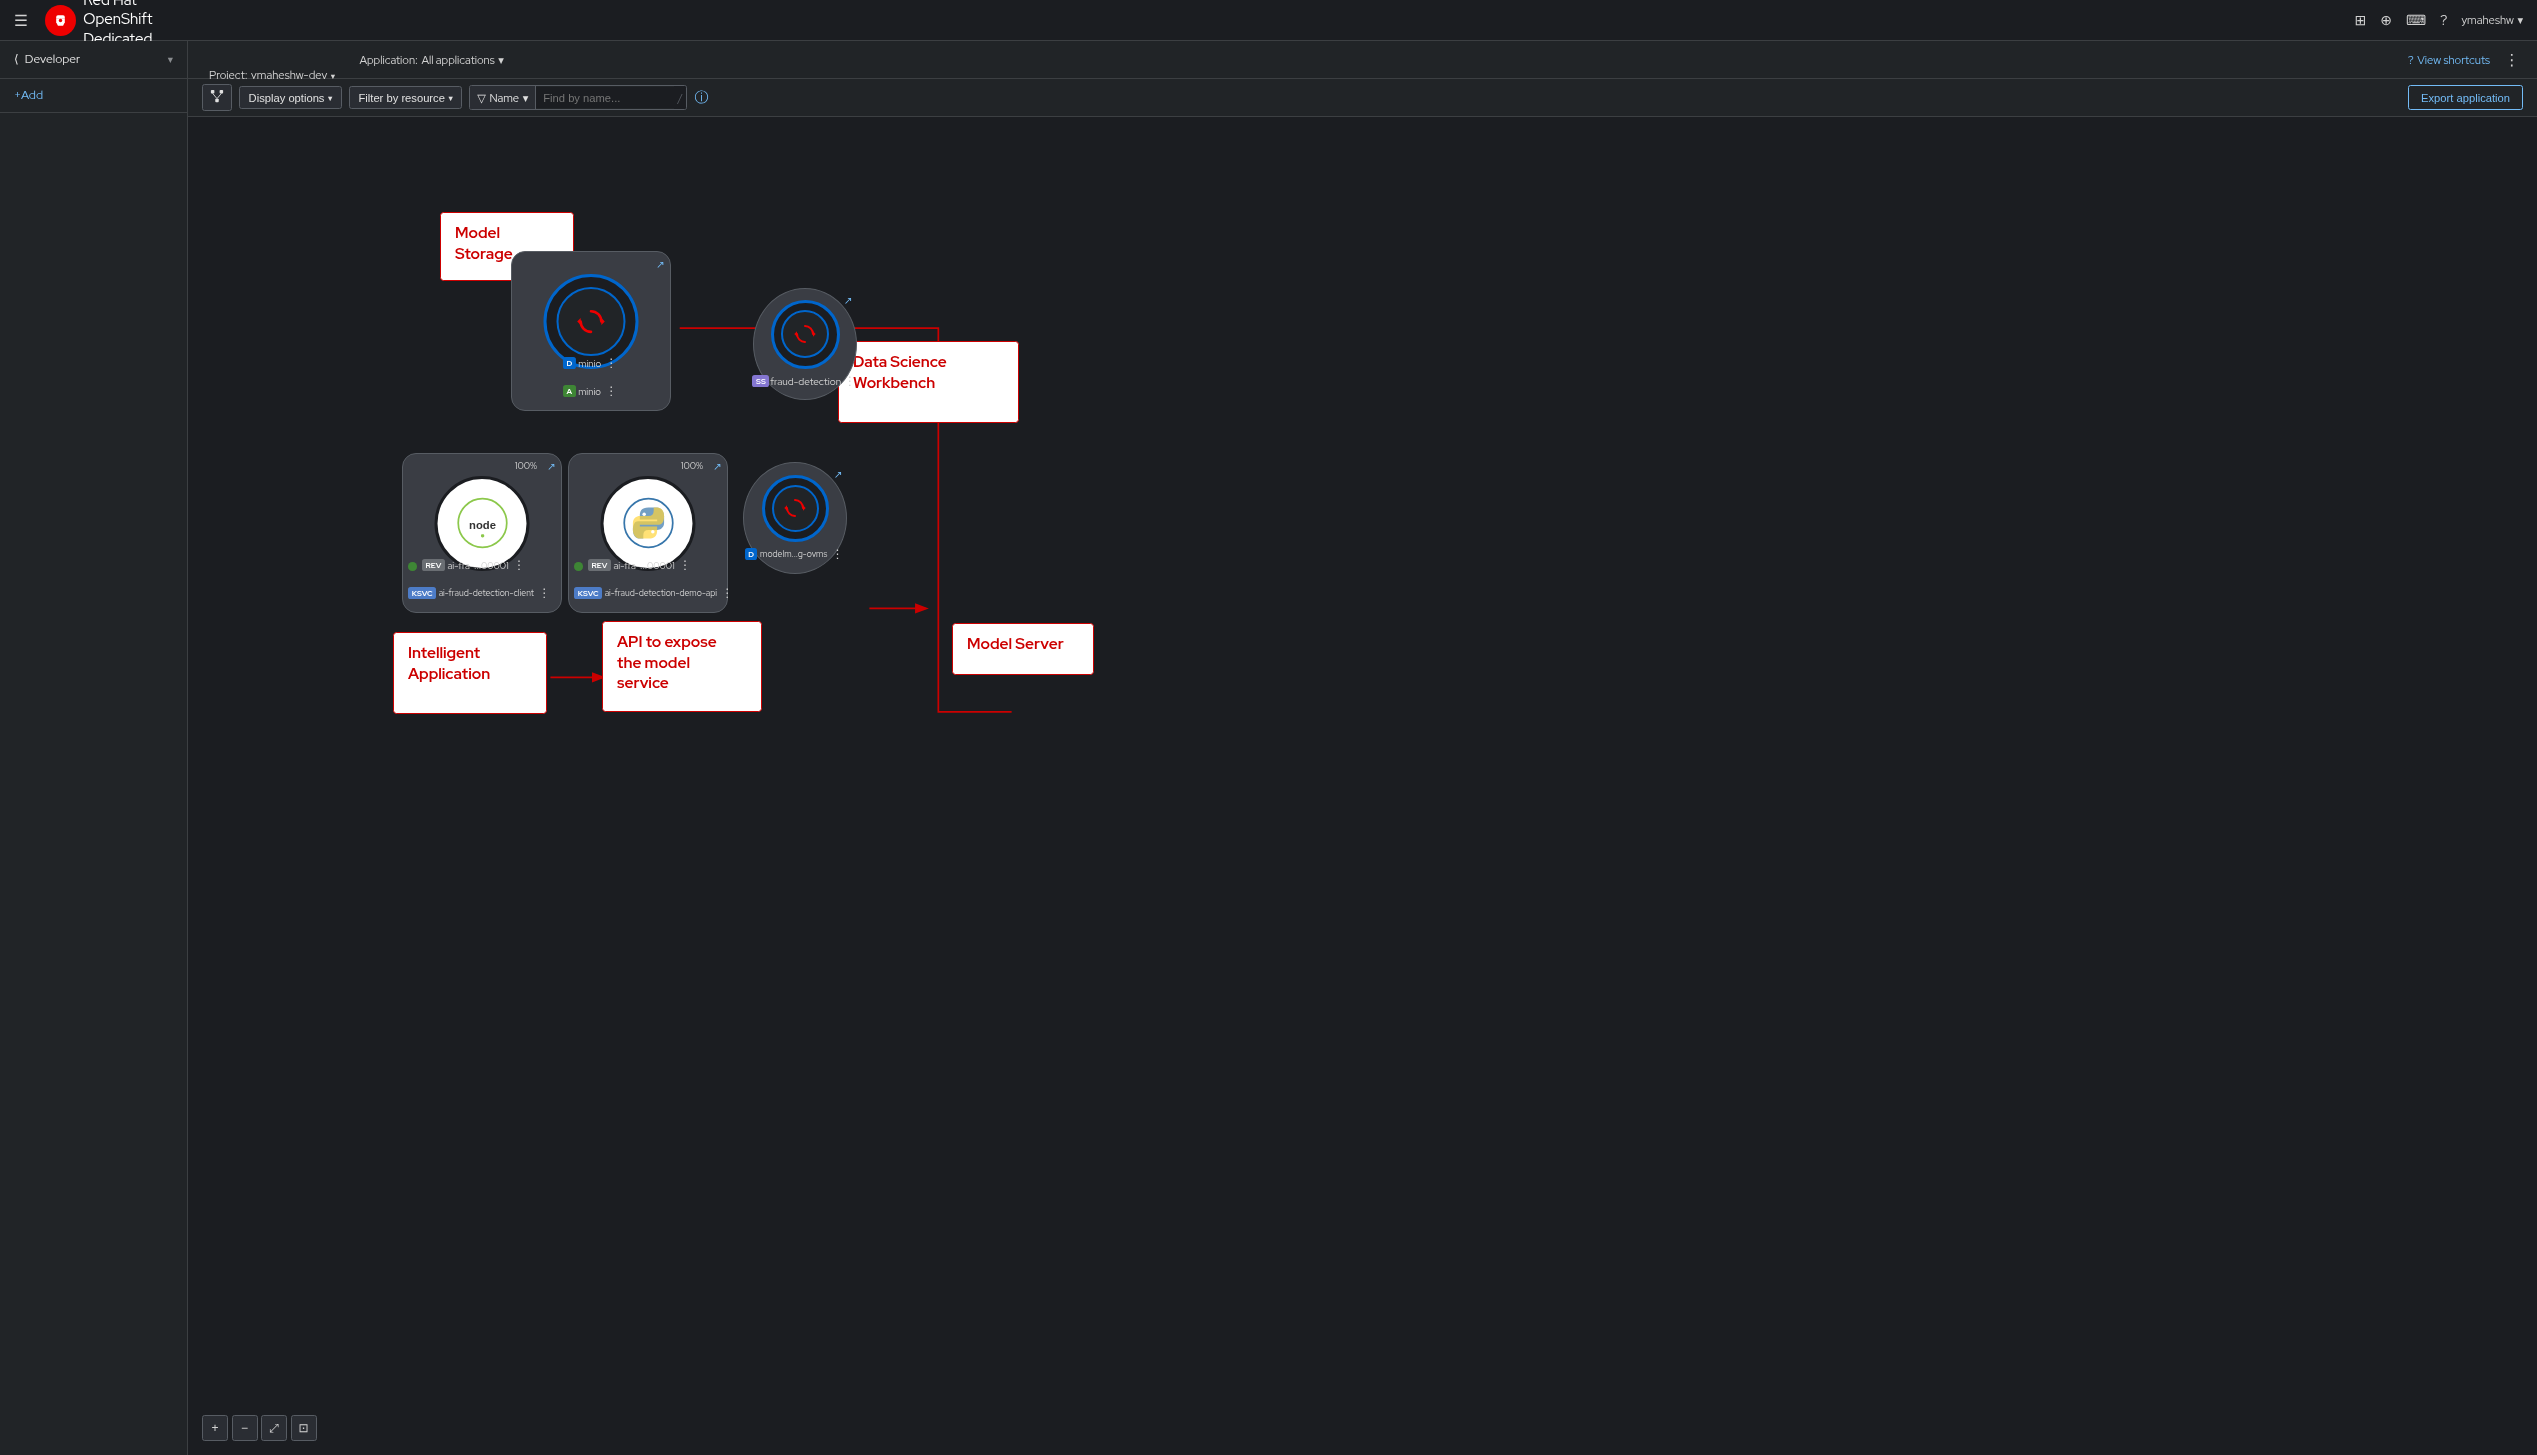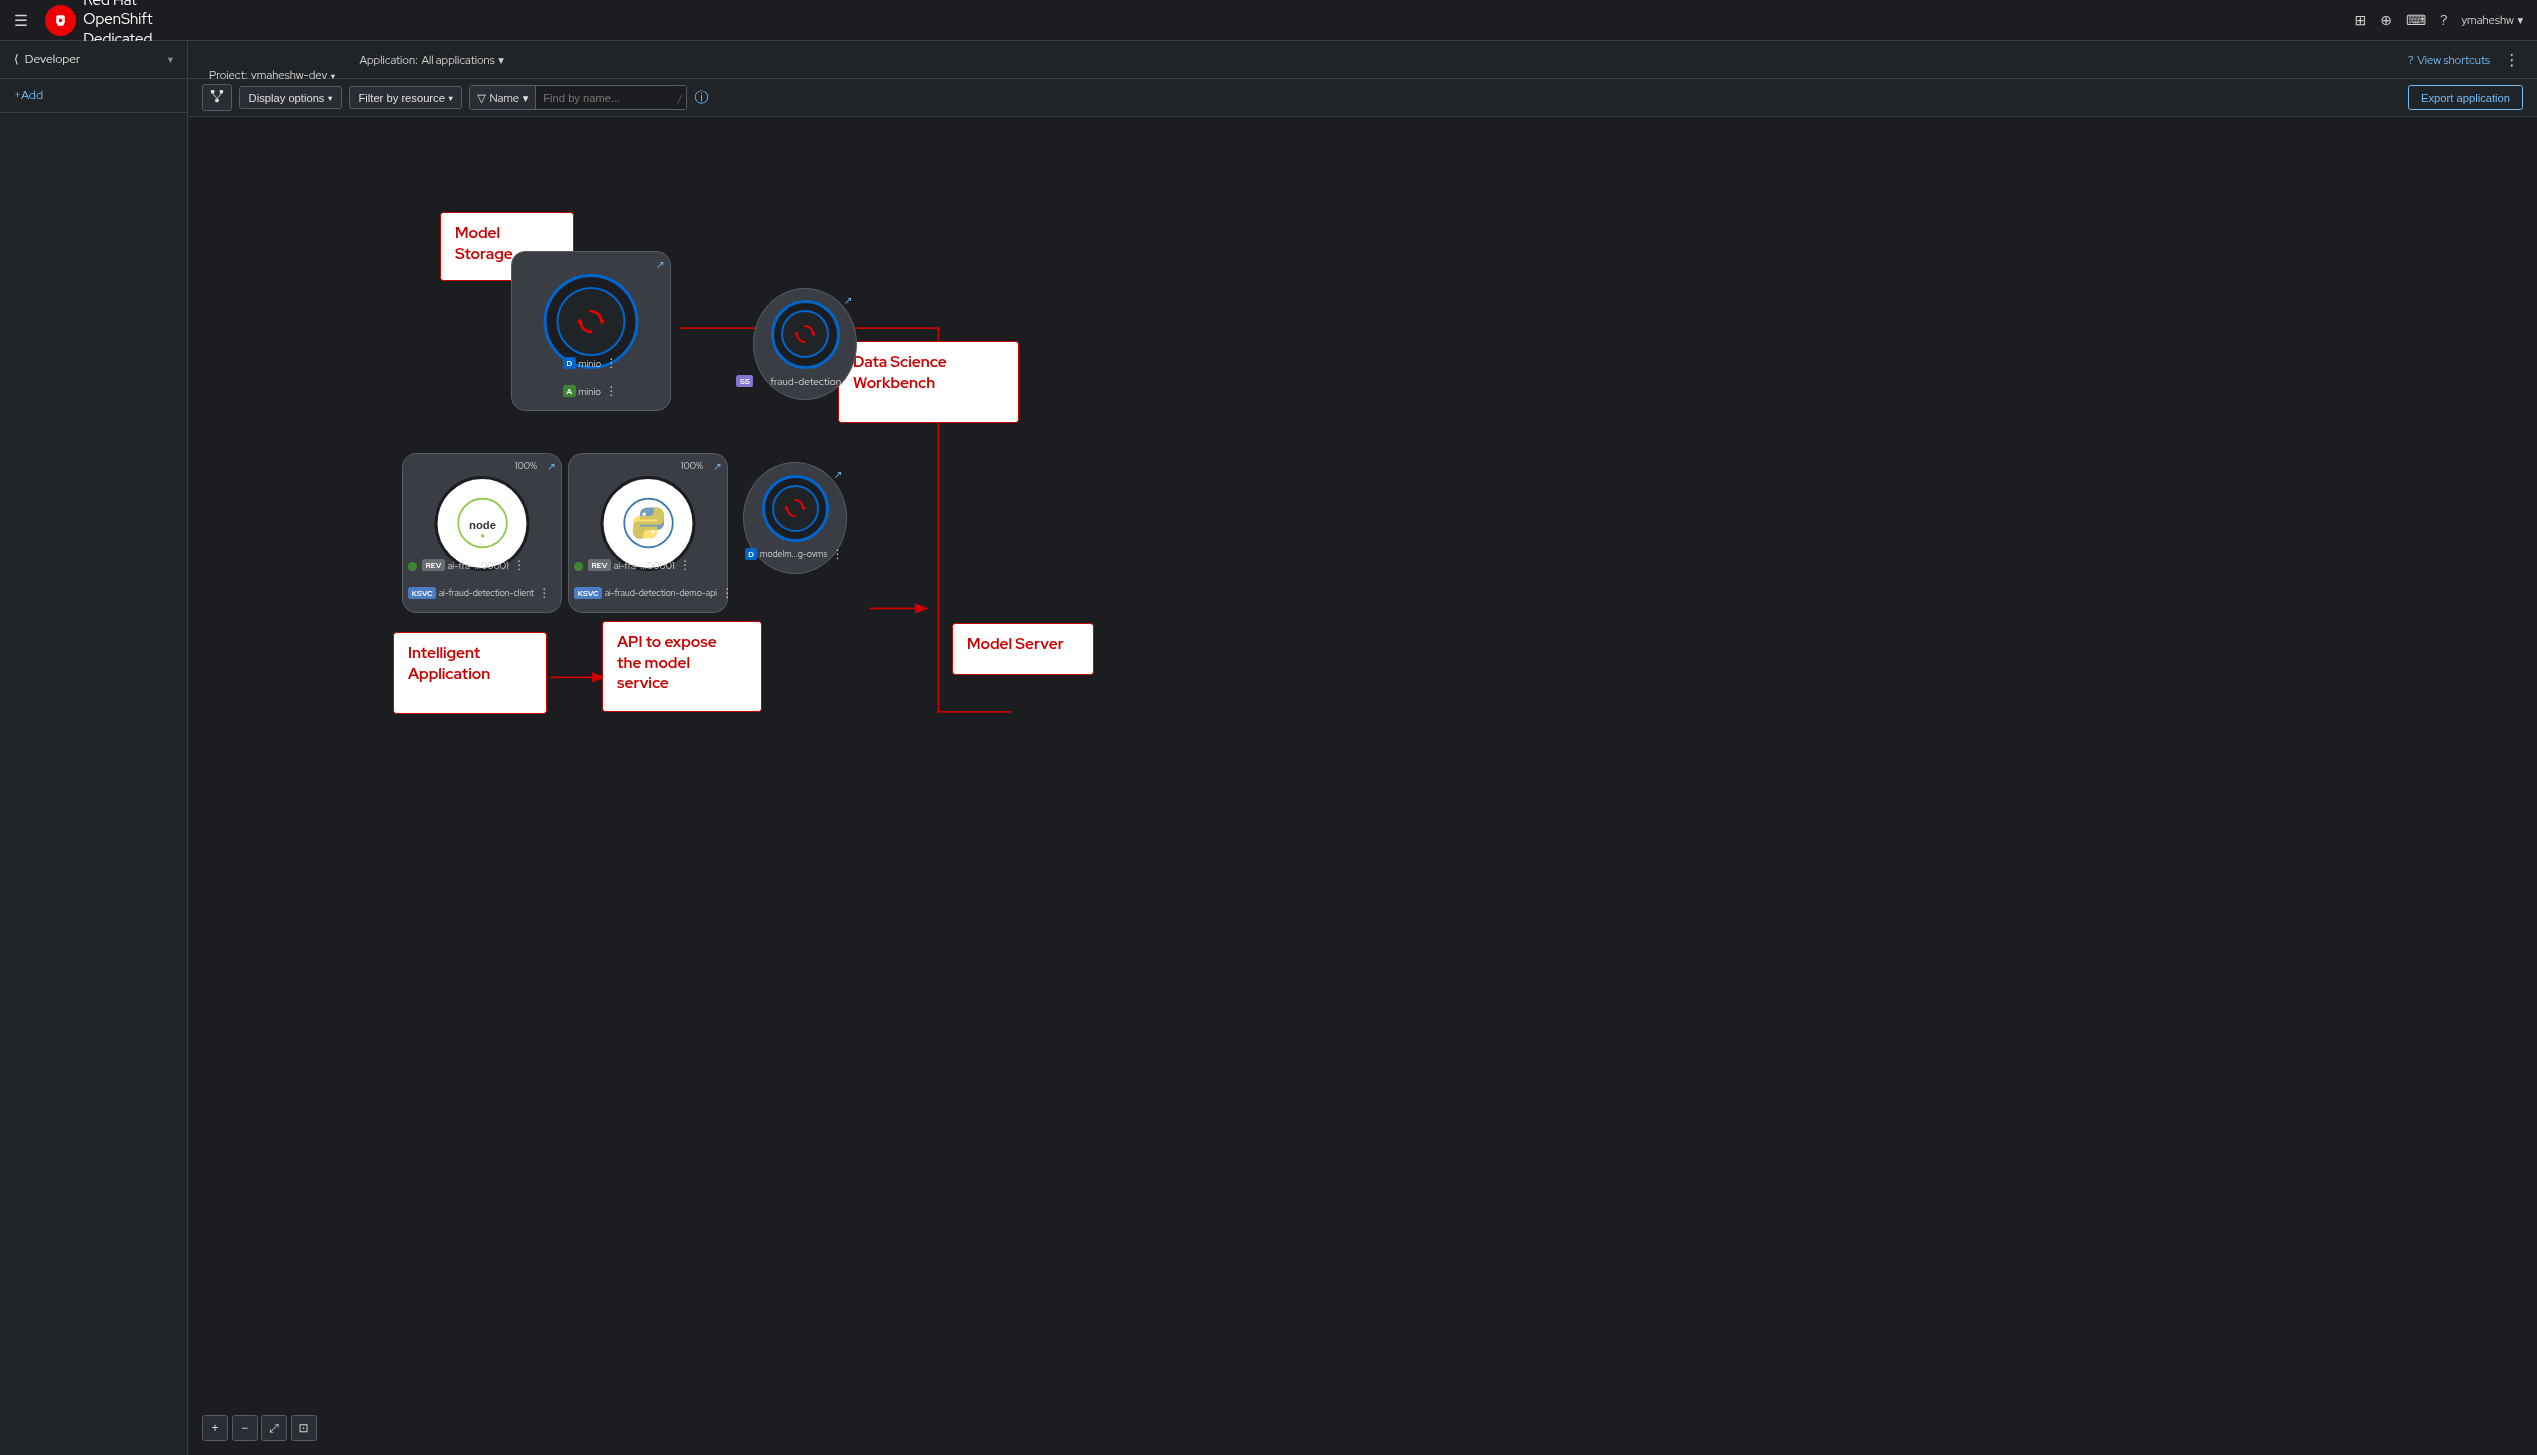--- a/index.html
+++ b/index.html
@@ -460,21 +460,21 @@
           <div style="width:48px; height:48px; border-radius:50%; background:#212427; border:2.6px solid #0066cc; display:flex; align-items:center; justify-content:center;">
             <svg width="24" height="24" viewBox="0 0 36 36" fill="none">
               <path d="M18 6 A12 12 0 0 1 30 18" stroke="#e00" stroke-width="3" fill="none" stroke-linecap="round"></path>
               <path d="M18 30 A12 12 0 0 1 6 18" stroke="#e00" stroke-width="3" fill="none" stroke-linecap="round"></path>
               <polygon points="30,14 30,22 34,18" fill="#e00"></polygon>
               <polygon points="6,14 6,22 2,18" fill="#e00"></polygon>
             </svg>
           </div>
         </div>
 
-        <div style="margin-top:5.2px; display:flex; align-items:center; gap:17px; white-space:nowrap;">
+        <div style="margin-top:5.2px; display:flex; align-items:center; gap:1px; white-space:nowrap;">
           <span style="background:#8476d1; color:#fff; font-size:7.8px; padding:0.9px 3.5px; border-radius:2.6px; font-weight:700;">SS</span>
           <span style="color:#d2d2d2; font-size:10px;">fraud-detection</span>
           <button class="badge-kebab">⋮</button>
         </div>
       </div>
 
       <div style="position:absolute; left:214px; top:336px; width:160px; height:160px; background:#3a3d44; border-radius:14px; border:1.7px solid #575c63;">
         <span class="node-external-link">↗</span>
         <div style="position:absolute; top:5.2px; right:24px; color:#d2d2d2; font-size:9.5px;">100%</div>
         <div style="position:absolute; top:21.6px; left:50%; transform:translateX(-50%); width:95px; height:95px; border-radius:50%; background:#fff; border:3.5px solid #1b1d21; display:flex; align-items:center; justify-content:center;">

